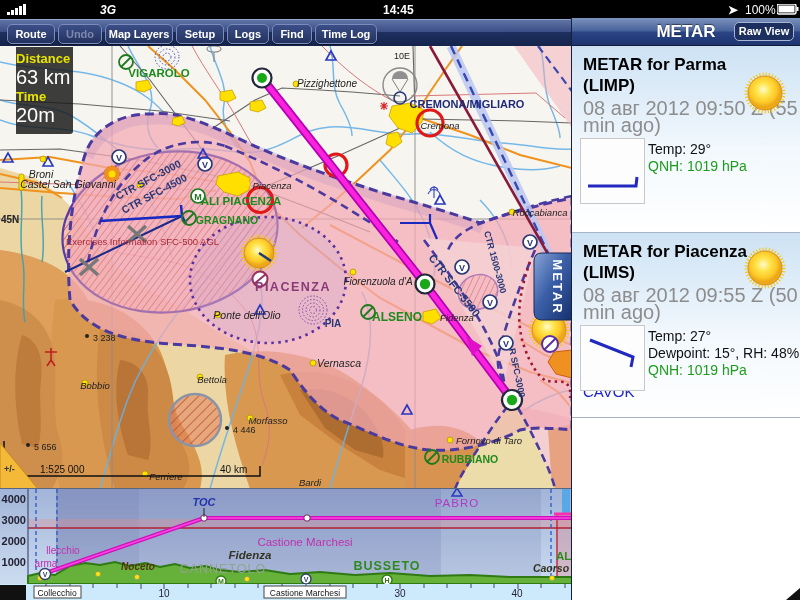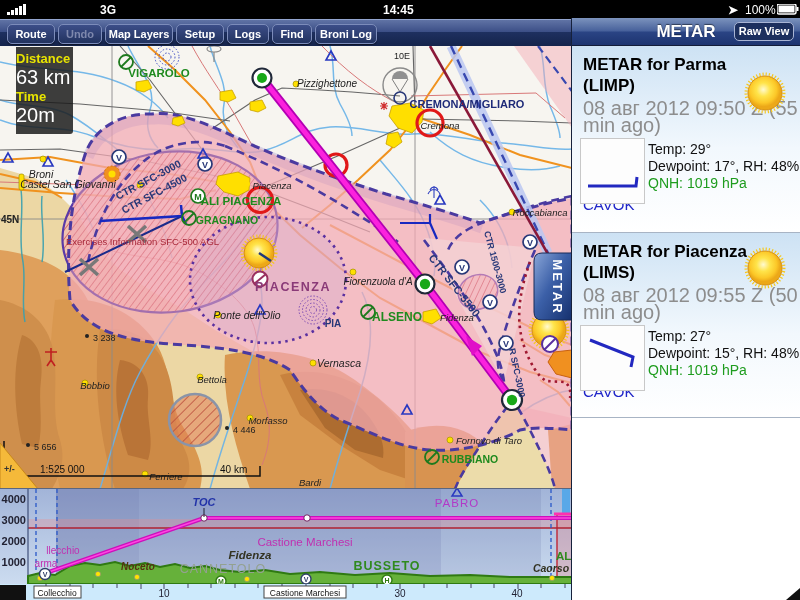--- a/index.html
+++ b/index.html
@@ -44,38 +44,38 @@
 <body>
 <div id="statusbar">
   <svg width="22" height="12" style="position:absolute;left:7px;top:4px">
     <rect x="0" y="8" width="3" height="3" fill="#fff"></rect>
     <rect x="4" y="6" width="3" height="5" fill="#fff"></rect>
     <rect x="8" y="4" width="3" height="7" fill="#fff"></rect>
     <rect x="12" y="2" width="3" height="9" fill="#fff"></rect>
     <rect x="16" y="0" width="3" height="11" fill="#fff"></rect>
   </svg>
   <span style="position:absolute;left:33px;top:20px;">MegaFon</span>
-  <span style="position:absolute;left:100px;top:3px;">3G</span>
+  <span style="position:absolute;left:100px;top:3px;font-style:italic;">3G</span>
   <span style="position:absolute;left:383px;top:3px;">14:45</span>
   <span style="position:absolute;left:728px;top:3px;">➤</span>
   <span style="position:absolute;left:745px;top:3px;font-weight:normal;">100%</span>
   <svg width="22" height="11" style="position:absolute;left:777px;top:4px">
     <rect x="0" y="0" width="19" height="10" rx="2" fill="none" stroke="#fff" stroke-width="1.4"></rect>
     <rect x="1.5" y="1.5" width="16" height="7" fill="#fff"></rect>
     <rect x="19.5" y="3" width="2" height="4" fill="#fff"></rect>
   </svg>
 </div>
 <div id="toolbar">
   <div class="tbtn" style="left:7px;width:46px;">Route</div>
   <div class="tbtn" style="left:58px;width:42px;color:#7e88ad;">Undo</div>
   <div class="tbtn" style="left:105px;width:66px;">Map Layers</div>
   <div class="tbtn" style="left:176px;width:46px;">Setup</div>
   <div class="tbtn" style="left:227px;width:40px;">Logs</div>
   <div class="tbtn" style="left:272px;width:38px;">Find</div>
-  <div class="tbtn" style="left:315px;width:60px;">Broni Log</div>
+  <div class="tbtn" style="left:315px;width:60px;">Time Log</div>
 </div>
 
 <div id="mapwrap">
 <svg width="572" height="443" viewBox="0 46 572 443">
 <defs>
   <pattern id="hatch" width="5.5" height="5.5" patternUnits="userSpaceOnUse" patternTransform="rotate(45)">
     <rect width="5.5" height="5.5" fill="rgba(243,175,185,0.5)"></rect>
     <line x1="0" y1="0" x2="0" y2="5.5" stroke="#c4404e" stroke-width="1.3"></line>
   </pattern>
   <pattern id="hatch2" width="7" height="7" patternUnits="userSpaceOnUse" patternTransform="rotate(45)">
@@ -535,21 +535,20 @@
   <div class="sec1" style="top:28px;height:186px;">
     <div class="stitle">METAR for Parma<br>(LIMP)</div>
     <div class="sdate">08 авг 2012 09:50 Z (55<br>min ago)</div>
     <div class="windbox" style="top:92px;">
       <svg width="63" height="64">
           <path d="M 7 47 L 55 47 L 56 38" stroke="#2228c0" stroke-width="3" fill="none"></path>
         </svg>
     </div>
     <div style="margin-top:7px;">
       <div class="wline blk">Temp: 29°</div>
-      <div class="wline blk">Dewpoint: 17°, RH: 48%</div>
       <div class="wline green">QNH: 1019 hPa</div>
     </div>
     <div class="cavok">CAVOK</div>
   </div>
   <div class="sep" style="top:214px;"></div>
 
   <div class="sec1" style="top:215px;height:184px;">
     <div class="stitle">METAR for Piacenza<br>(LIMS)</div>
     <div class="sdate">08 авг 2012 09:55 Z (50<br>min ago)</div>
     <div class="windbox" style="top:92px;">

